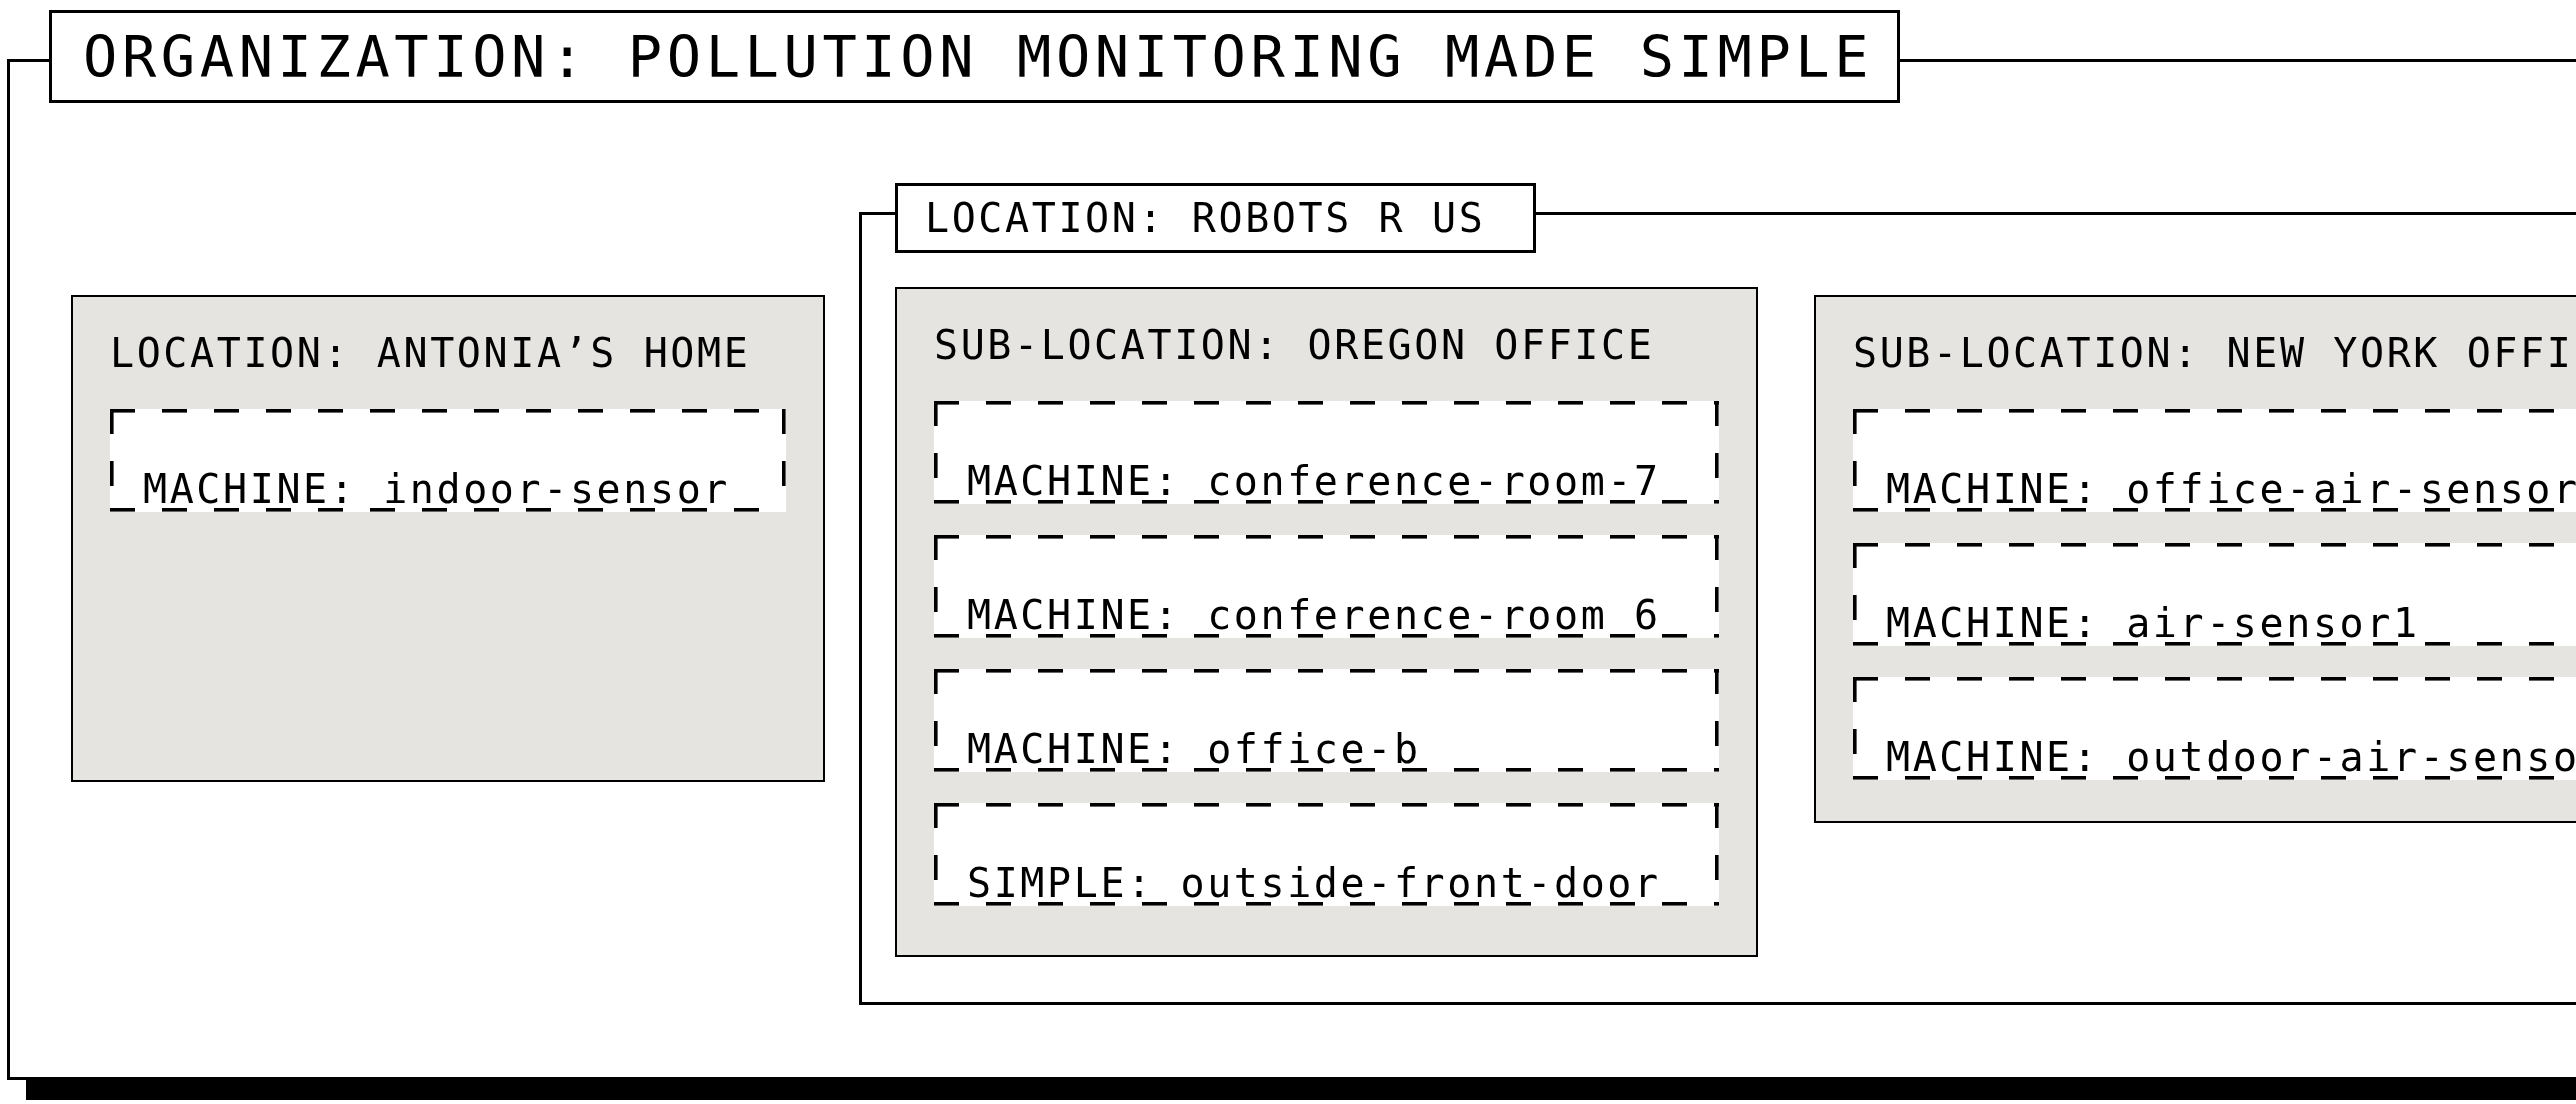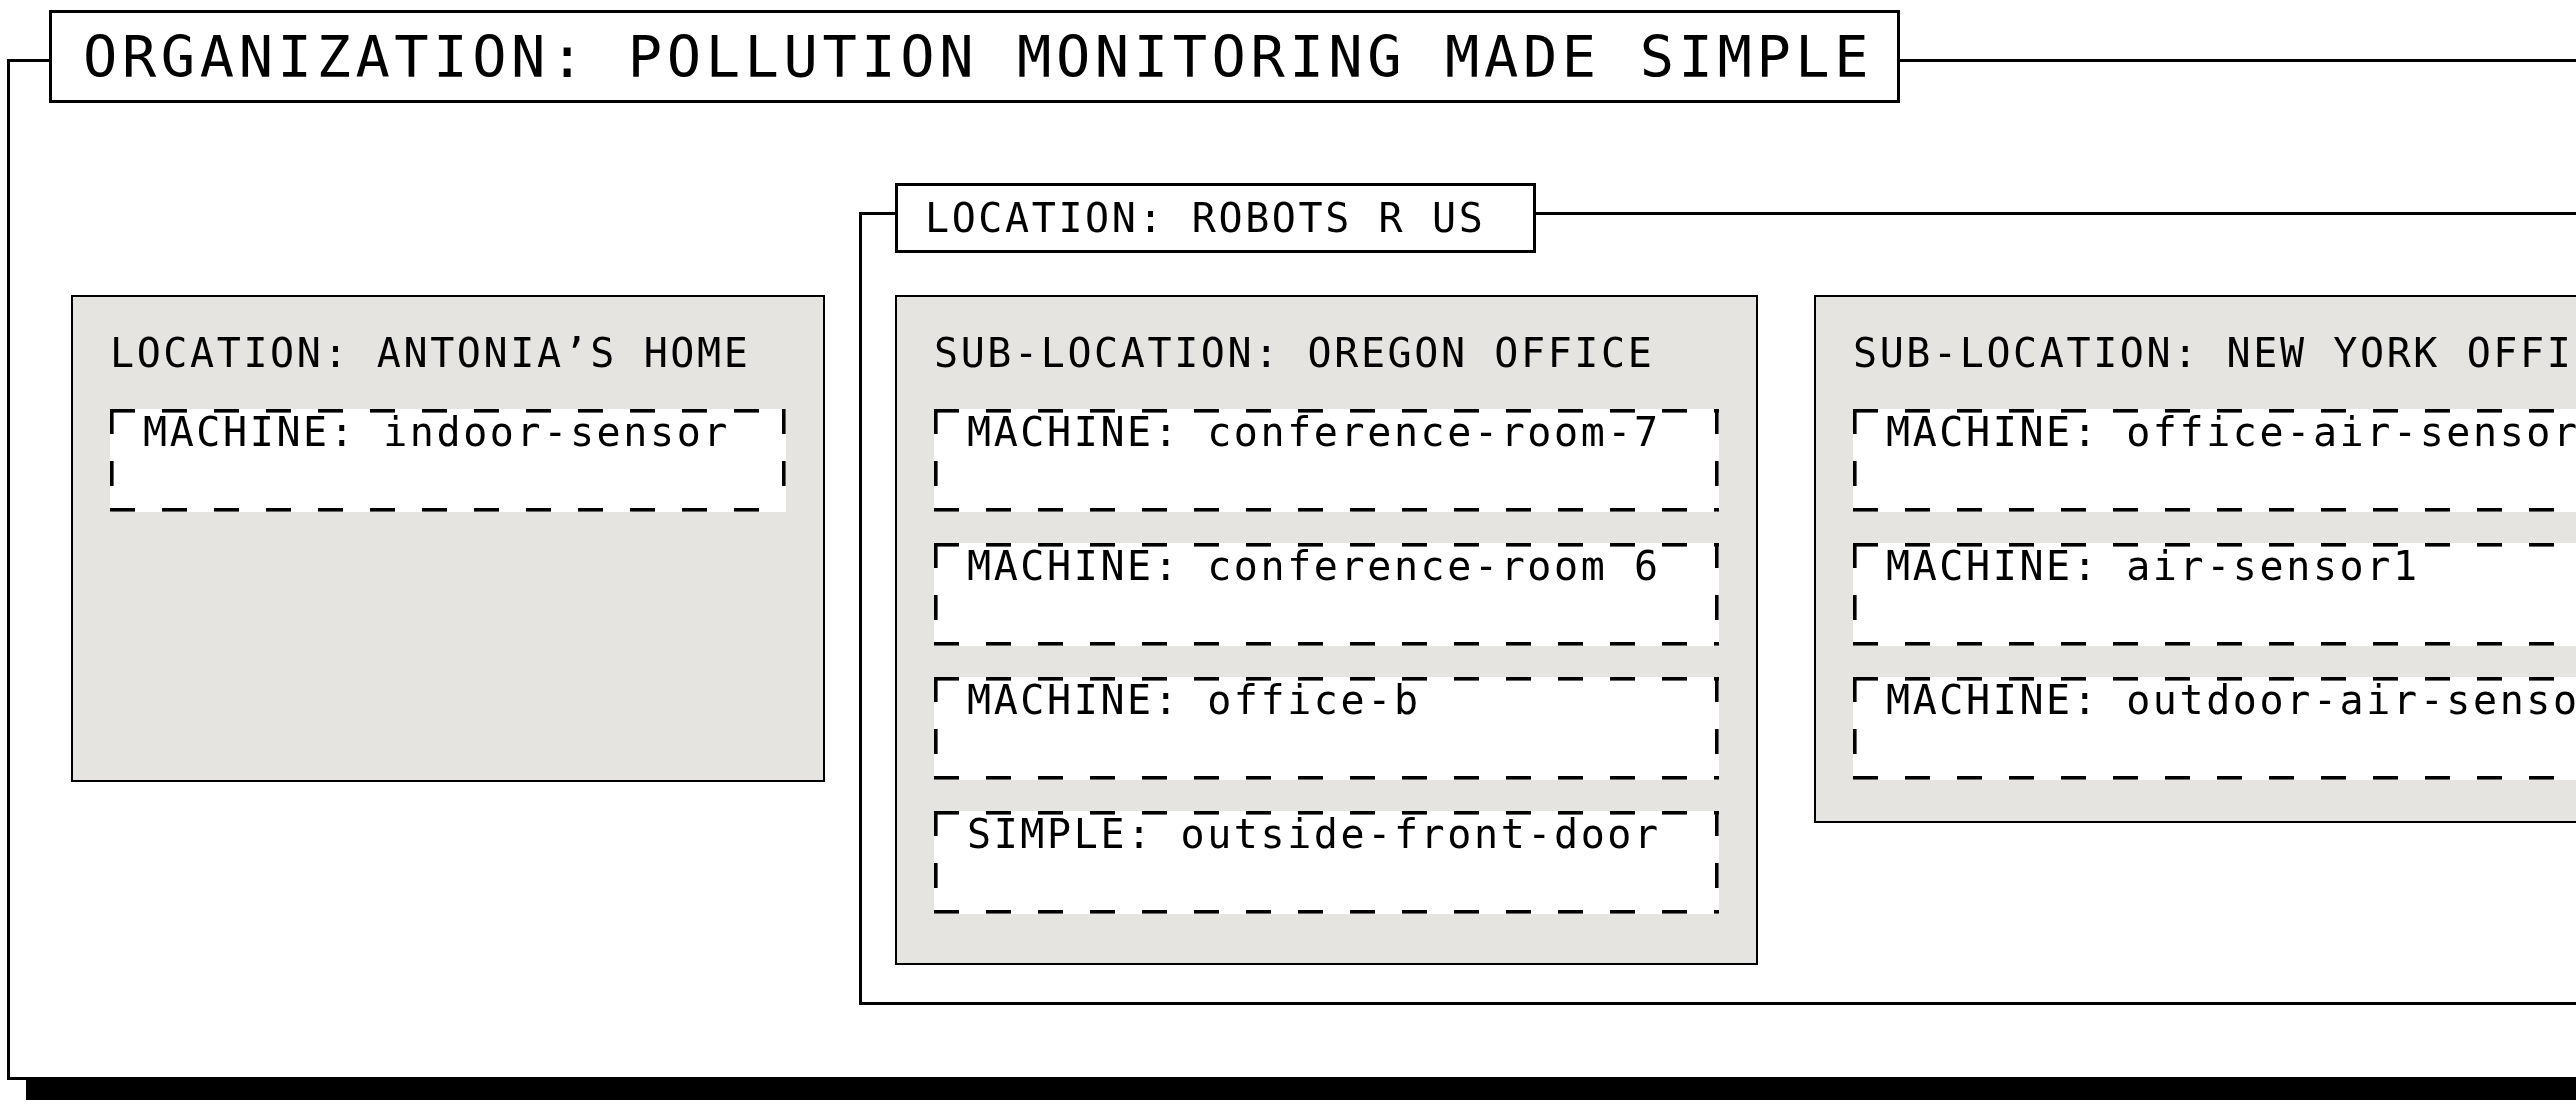--- a/index.html
+++ b/index.html
@@ -77,21 +77,21 @@
   }
 
   
   .panel {
     position: absolute;
     background: #e5e4e1;
     border: 2.6px solid #000000;
     z-index: 2;
   }
   .panel-antonia { left: 71px;  top: 295px; width: 754px; height: 487px;  }
-  .panel-oregon  { left: 895px; top: 295px; width: 863px; height: 670px; }
+  .panel-oregon  { left: 895px; top: 287px; width: 863px; height: 670px; }
   .panel-ny      { left: 1814px; top: 295px; width: 907px; height: 528px; }
 
   .panel-label {
     height: 112px;              
     display: flex;
     align-items: center;
     padding-left: 37px;
     font-size: 40px;
     letter-spacing: 2.6px;
     white-space: nowrap;
@@ -101,21 +101,21 @@
     display: flex;
     flex-direction: column;
     gap: 31px;
     margin: 0 37px;
   }
 
   
   .machine {
     height: 103px;
     display: flex;
-    align-items: flex-start;
+    align-items: flex-end;
     padding-left: 33px;
     font-size: 40px;
     letter-spacing: 2.6px;
     white-space: nowrap;
     background-color: #ffffff;
     background-image:
       repeating-linear-gradient(90deg,  #000 0 25px, rgba(0,0,0,0) 25px 52px),
       repeating-linear-gradient(90deg,  #000 0 25px, rgba(0,0,0,0) 25px 52px),
       repeating-linear-gradient(180deg, #000 0 25px, rgba(0,0,0,0) 25px 52px),
       repeating-linear-gradient(180deg, #000 0 25px, rgba(0,0,0,0) 25px 52px);

